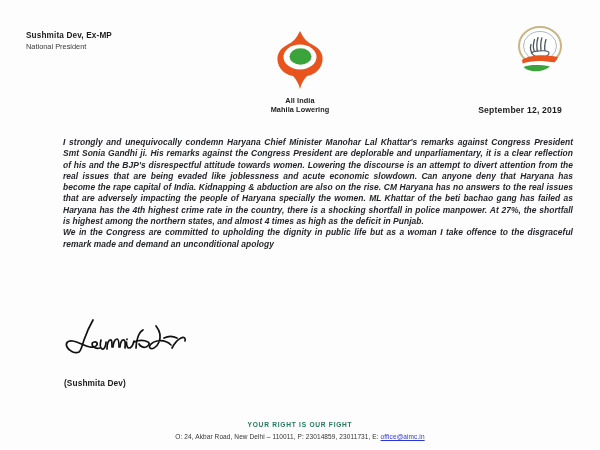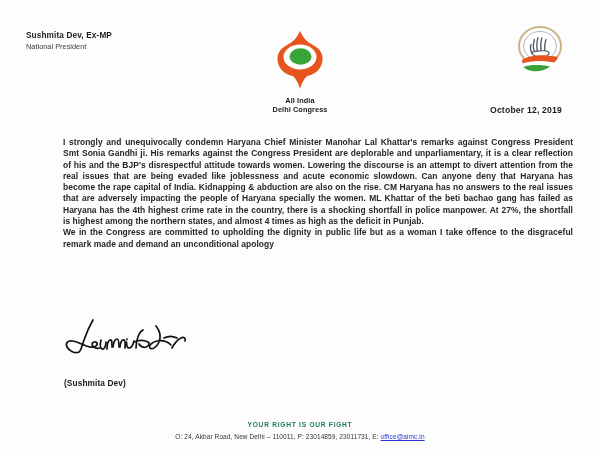--- a/index.html
+++ b/index.html
@@ -99,20 +99,21 @@
     top: 137px;
   }
   .para {
     font-size: 8.45px;
     line-height: 11.3px;
     text-align: justify;
     color: #24262b;
     font-weight: bold;
     letter-spacing: 0.04px;
     margin: 0;
+    font-style: italic;
   }
   .para + .para { }
 
   
   .signature-block {
     position: absolute;
     left: 60px;
     top: 318px;
     width: 220px;
   }
@@ -167,21 +168,21 @@
         <svg viewBox="0 0 52 62" width="52" height="62" xmlns="http://www.w3.org/2000/svg">
           <path d="M26 2 C30 10 33 13 39 16 C47 20 50 27 48 34 C46 42 39 46 33 47
                    C30 50 27.5 54 26 60 C24.5 54 22 50 19 47 C13 46 6 42 4 34
                    C2 27 5 20 13 16 C19 13 22 10 26 2 Z" fill="#E8541E"></path>
           <ellipse cx="26" cy="28" rx="16.5" ry="12.5" fill="#FFFFFF"></ellipse>
           <ellipse cx="26.5" cy="27.5" rx="11" ry="8.2" fill="#3AA43A"></ellipse>
         </svg>
       </span>
       <div class="aimc-caption">
         <div>All India</div>
-        <div>Delhi Congress</div>
+        <div>Mahila Lowering</div>
       </div>
     </div>
 
     <div class="inc-logo-wrap">
       <span class="inc-mark">
         <svg viewBox="0 0 54 50" width="54" height="50" xmlns="http://www.w3.org/2000/svg">
           <ellipse cx="27" cy="22" rx="21" ry="19" fill="#FFFFFF" stroke="#C9B684" stroke-width="2"></ellipse>
           <ellipse cx="27" cy="22" rx="16.5" ry="14.5" fill="#FFFFFF" stroke="#9aa3ad" stroke-width="0.8"></ellipse>
           <g fill="none" stroke="#4a5460" stroke-width="1.3" stroke-linecap="round">
             <path d="M22 29 C20 25 20 20 21.5 15.5"></path>
@@ -193,21 +194,21 @@
           <path d="M18.5 29 C21 33 27.5 35 33 32.5 C36 31 37 28.5 35 27.5
                    C32 26 25 27 21 27.5 Z" fill="#ffffff" stroke="#4a5460" stroke-width="1.1"></path>
           <path d="M9 36 C16 31 30 30 45 33 C44 36 42 38.5 39 40 C27 38 17 39 10 41 Z" fill="#E8541E"></path>
           <path d="M9.5 39.5 C17 36.5 29 36 42 38.5 C40 41 37 43 33 44 C24 42.5 15 43 10 44.5 Z" fill="#FFFFFF"></path>
           <path d="M10.5 43 C17 40.5 27 40.5 37 42.5 C33 46 26 48 19 47 C15 46.3 12 44.8 10.5 43 Z" fill="#3AA43A"></path>
         </svg>
       </span>
     </div>
   </div>
 
-  <div class="date-line">October 12, 2019</div>
+  <div class="date-line">September 12, 2019</div>
 
   <div class="body-copy">
     <p class="para">I strongly and unequivocally condemn Haryana Chief Minister Manohar Lal Khattar's remarks against Congress President Smt Sonia Gandhi ji. His remarks against the Congress President are deplorable and unparliamentary, it is a clear reflection of his and the BJP's disrespectful attitude towards women. Lowering the discourse is an attempt to divert attention from the real issues that are being evaded like joblessness and acute economic slowdown. Can anyone deny that Haryana has become the rape capital of India. Kidnapping &amp; abduction are also on the rise. CM Haryana has no answers to the real issues that are adversely impacting the people of Haryana specially the women. ML Khattar of the beti bachao gang has failed as Haryana has the 4th highest crime rate in the country, there is a shocking shortfall in police manpower. At 27%, the shortfall is highest among the northern states, and almost 4 times as high as the deficit in Punjab.</p>
     <p class="para">We in the Congress are committed to upholding the dignity in public life but as a woman I take offence to the disgraceful remark made and demand an unconditional apology</p>
   </div>
 
   <div class="signature-block">
     <span class="signature-mark">
       <svg viewBox="0 0 130 44" width="130" height="44" xmlns="http://www.w3.org/2000/svg">
         <g fill="none" stroke="#111111" stroke-width="1.7" stroke-linecap="round" stroke-linejoin="round">

